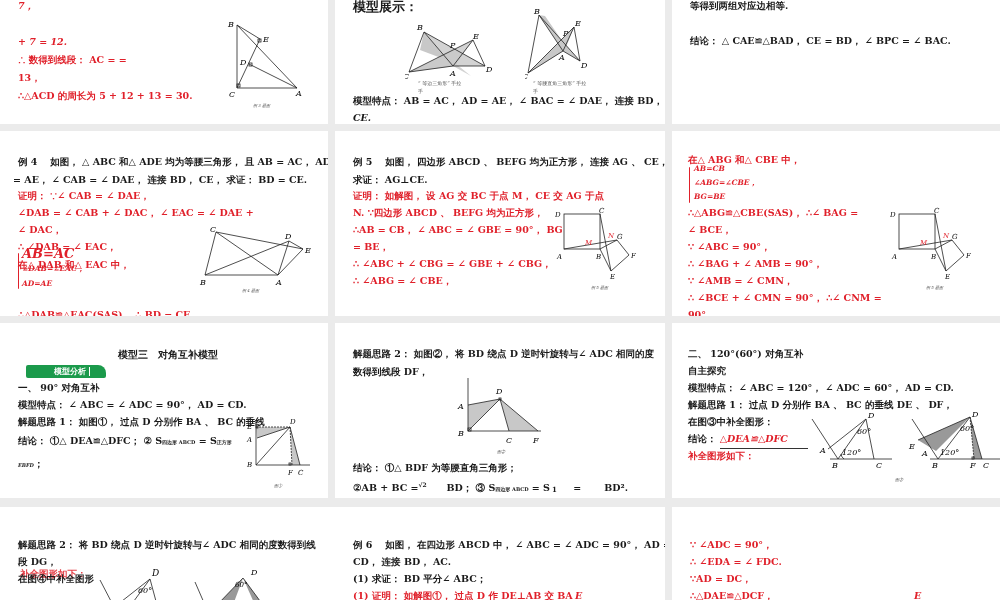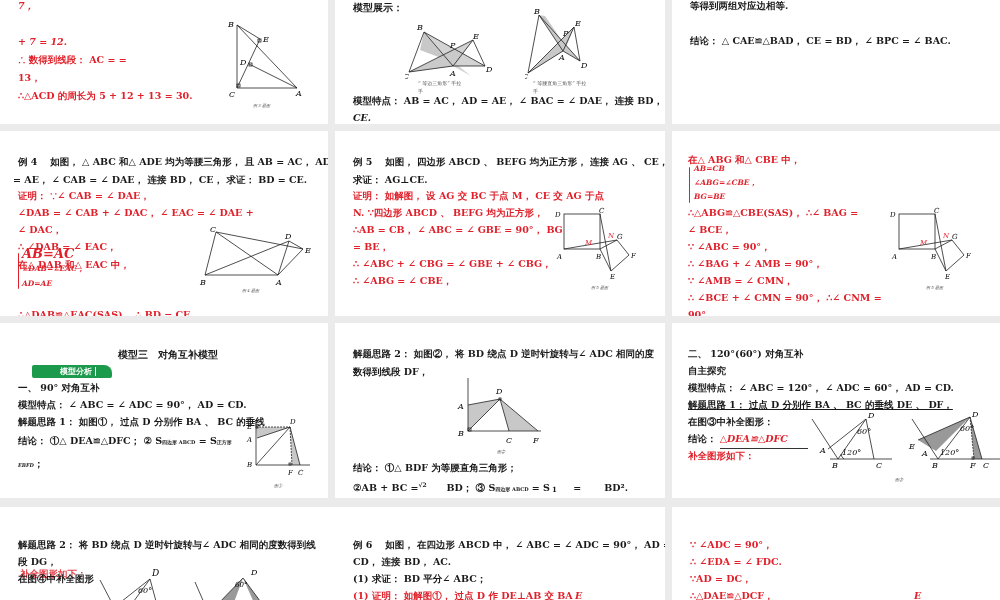--- a/index.html
+++ b/index.html
@@ -61,21 +61,21 @@
     <text x="3" y="12" font-size="8">B</text>
     <text x="38" y="27" font-size="8">E</text>
     <text x="15" y="50" font-size="8">D</text>
     <text x="4" y="82" font-size="8">C</text>
     <text x="71" y="81" font-size="8">A</text>
     <text x="28" y="92" font-size="4" font-style="normal" fill="#555">例 3 题图</text>
   </svg>
 </div>
 
 <div class="slide" style="left:335px;top:0;width:330px;height:124px;">
-  <div class="txt blk" style="left:18px;top:-1px;font-family:Liberation Serif, serif;font-size:10px;">模型展示：</div>
+  <div class="txt blk" style="left:18px;top:-1px;font-family:Liberation Mono, monospace;font-size:13px;">模型展示：</div>
   <svg class="fig" style="left:70px;top:15px;" width="90" height="70" viewBox="0 0 90 70">
     <polygon points="19,17 48,51 52,49 15,35" fill="#c8c8c8"></polygon>
     <polygon points="4,57 48,51 66,61 40,40" fill="#c8c8c8" opacity="0.8"></polygon>
     <polygon points="4,57 68,25 50,51" fill="#c8c8c8" opacity="0.8"></polygon>
     <polygon points="19,17 80,51 48,51" fill="#c8c8c8" opacity="0.8"></polygon>
     <g stroke="#222" stroke-width="0.8" fill="none">
       <line x1="19" y1="17" x2="4" y2="57"></line>
       <line x1="4" y1="57" x2="48" y2="51"></line>
       <line x1="48" y1="51" x2="80" y2="51"></line>
       <line x1="19" y1="17" x2="80" y2="51"></line>
@@ -216,21 +216,21 @@
     <text x="76" y="55" font-size="7">F</text>
     <text x="2" y="56" font-size="7">A</text>
     <text x="41" y="56" font-size="7">B</text>
     <text x="55" y="76" font-size="7">E</text>
     <text x="36" y="86" font-size="4" font-style="normal" fill="#555">例 5 题图</text>
   </svg>
 </div>
 
 <div class="slide" style="left:0;top:323px;width:328px;height:175px;">
   <div class="title-center" style="left:118px;top:25px;">模型三　对角互补模型</div>
-  <div class="badge" style="left:32px;top:42px;padding-left:28px;"><span>模型分析</span><span class="tail"></span></div>
+  <div class="badge" style="left:26px;top:42px;padding-left:28px;"><span>模型分析</span><span class="tail"></span></div>
   <div class="txt blk" style="left:18px;top:56px;">一、 90° 对角互补</div>
   <div class="txt blk" style="left:18px;top:73px;">模型特点： ∠ ABC = ∠ ADC = 90°， AD = CD.</div>
   <div class="txt blk" style="left:18px;top:90px;">解题思路 1： 如图①， 过点 D 分别作 BA 、 BC 的垂线</div>
   <div class="txt blk" style="left:18px;top:109px;">
     <span>结论： ①△ DEA≌△DFC； ② S</span><span class="sub">四边形 ABCD</span><span> = S</span><span class="sub">正方形</span>
   </div>
   <div class="txt blk" style="left:18px;top:132px;"><span class="sub it">EBFD</span><span>；</span></div>
   <svg class="fig" style="left:244px;top:92px;" width="80" height="78" viewBox="0 0 80 78">
     <polygon points="12,12 46,12 13,23" fill="#c8c8c8"></polygon>
     <polygon points="46,12 48,50 56,50" fill="#c8c8c8"></polygon>
@@ -281,21 +281,21 @@
   <div class="txt blk" style="left:18px;top:136px;">结论： ①△ BDF 为等腰直角三角形；</div>
   <div class="txt blk" style="left:18px;top:153px;">
     <span>②AB + BC =</span><sup style="font-size:6px;">√2</sup>&nbsp;&nbsp;&nbsp;&nbsp;&nbsp;&nbsp;<span>BD； ③ S</span><span class="sub">四边形 ABCD</span><span> = S</span><span style="display:inline-block;position:relative;width:10px;"><span style="position:absolute;top:-10px;left:2px;font-size:7px;">1</span><span class="sub" style="position:absolute;top:2px;left:0;">△BDF</span></span>&nbsp;&nbsp;&nbsp;<span> =</span>&nbsp;&nbsp;&nbsp;&nbsp;&nbsp;&nbsp;&nbsp;<span>BD².</span>
   </div>
 </div>
 
 <div class="slide" style="left:672px;top:323px;width:328px;height:175px;">
   <div class="txt blk" style="left:16px;top:22px;">二、 120°(60°) 对角互补</div>
   <div class="txt blk" style="left:16px;top:39px;">自主探究</div>
   <div class="txt blk" style="left:16px;top:56px;">模型特点： ∠ ABC = 120°， ∠ ADC = 60°， AD = CD.</div>
-  <div class="txt blk" style="left:16px;top:73px;text-decoration:underline;">解题思路 1： 过点 D 分别作 BA 、 BC 的垂线 DE 、 DF，</div>
+  <div class="txt blk" style="left:16px;top:73px;">解题思路 1： 过点 D 分别作 BA 、 BC 的垂线 DE 、 DF，</div>
   <div class="txt blk" style="left:16px;top:90px;">在图③中补全图形：</div>
   <div class="txt blk" style="left:16px;top:107px;">
     <span>结论：</span>&nbsp;<span class="underline red it">△DEA≌△DFC</span>
   </div>
   <div class="txt red" style="left:16px;top:124px;">补全图形如下：</div>
   <svg class="fig" style="left:138px;top:88px;" width="190" height="80" viewBox="0 0 190 80">
 
     <g stroke="#222" stroke-width="0.8" fill="none">
       <line x1="2" y1="8" x2="28" y2="48"></line>
       <line x1="20" y1="48" x2="82" y2="48"></line>

